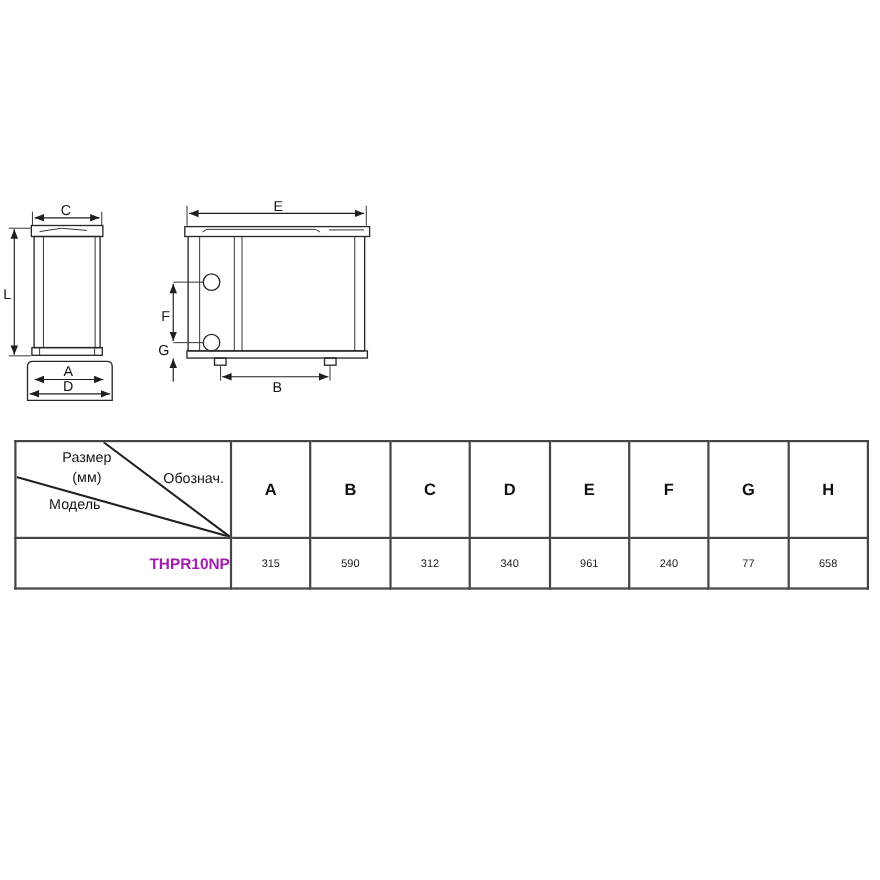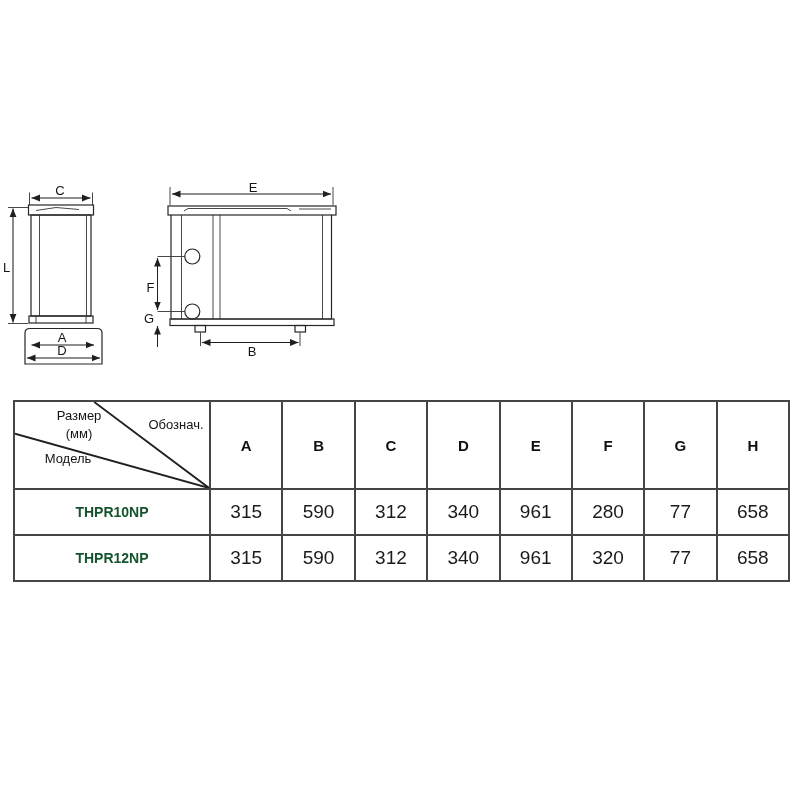--- a/index.html
+++ b/index.html
@@ -12,27 +12,27 @@
   .drawing-svg .dim{fill:none;stroke:#1f1f1f;stroke-width:1.05;}
   .drawing-svg text{font-family:"Liberation Sans",sans-serif;font-size:13px;fill:#141414;}
   
   table.dim-table{position:absolute;left:13px;top:400px;width:777px;border-collapse:collapse;
         table-layout:fixed;background:#fff;}
   table.dim-table td,table.dim-table th{border:2px solid #454545;padding:0;}
   table.dim-table{border:2px solid #333;}
   tr.head-row{height:88px;}
   tr.data-row{height:46px;}
   th.col-letter{font-size:15px;font-weight:bold;color:#101010;text-align:center;vertical-align:middle;}
-  th.model{font-size:14px;font-weight:bold;text-align:center;padding-left:13px;vertical-align:middle;color:#14532d;}
-  td.value{font-size:19px;font-weight:normal;text-align:center;vertical-align:middle;color:#1a1a1a;}
+  th.model{font-size:14px;font-weight:bold;text-align:right;padding-left:13px;vertical-align:middle;color:#a21caf;}
+  td.value{font-size:10px;font-weight:normal;text-align:center;vertical-align:middle;color:#1a1a1a;}
   td.corner{position:relative;padding:0;}
   .corner-svg{position:absolute;left:0;top:0;width:100%;height:100%;}
   .corner-label{position:absolute;font-size:13px;color:#141414;line-height:1.35;}
   .lbl-size{left:12px;top:5px;width:104px;text-align:center;}
-  .lbl-designation{left:128px;top:14px;width:66px;text-align:center;}
+  .lbl-designation{left:128px;top:24px;width:66px;text-align:center;}
   .lbl-model{left:13px;top:48px;width:80px;text-align:center;}
 </style>
 </head>
 <body>
 
 <div class="page">
 
   <svg class="drawing-svg" viewBox="0 0 370 200">
     <defs>
       <marker id="aE" markerUnits="userSpaceOnUse" markerWidth="10" markerHeight="8" refX="8.5" refY="4" orient="auto">
@@ -136,30 +136,19 @@
       <th class="col-letter">G</th>
       <th class="col-letter">H</th>
     </tr>
     <tr class="data-row">
       <th class="model">THPR10NP</th>
       <td class="value">315</td>
       <td class="value">590</td>
       <td class="value">312</td>
       <td class="value">340</td>
       <td class="value">961</td>
-      <td class="value">280</td>
-      <td class="value">77</td>
-      <td class="value">658</td>
-    </tr>
-    <tr class="data-row">
-      <th class="model">THPR12NP</th>
-      <td class="value">315</td>
-      <td class="value">590</td>
-      <td class="value">312</td>
-      <td class="value">340</td>
-      <td class="value">961</td>
-      <td class="value">320</td>
+      <td class="value">240</td>
       <td class="value">77</td>
       <td class="value">658</td>
     </tr>
   </tbody>
     </table>
 </div>
 
 </body></html>

